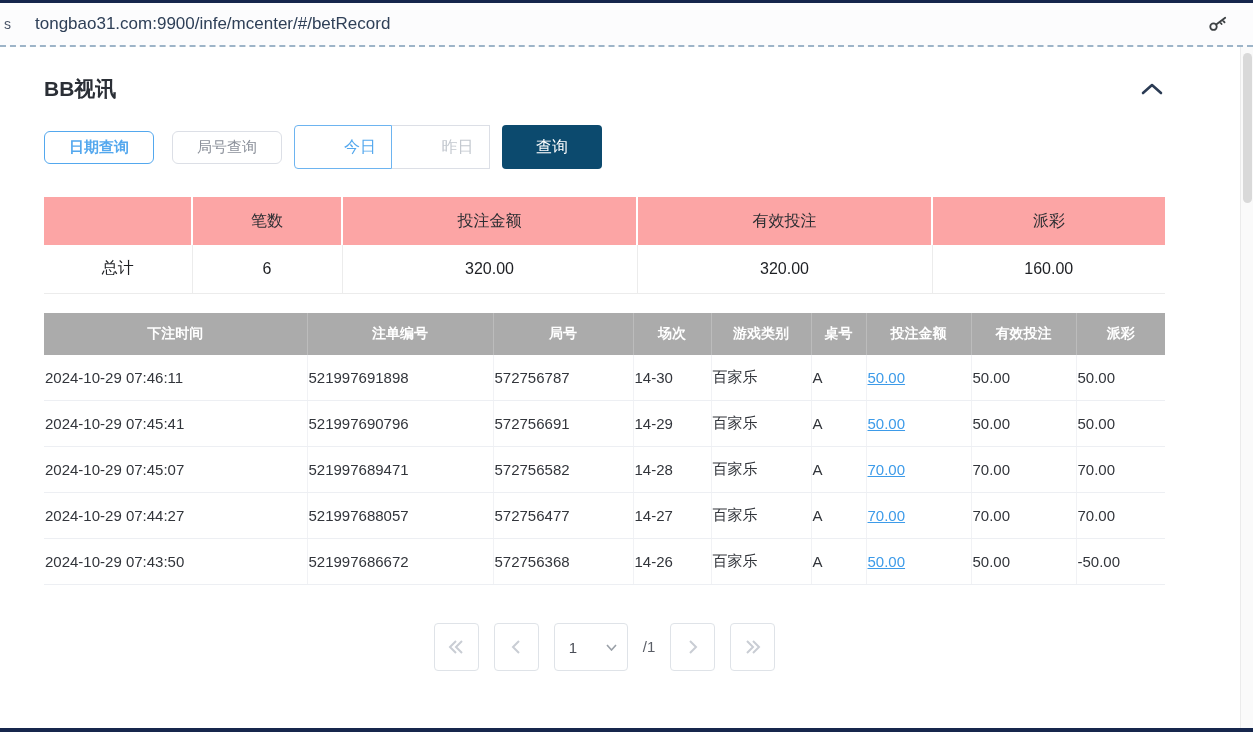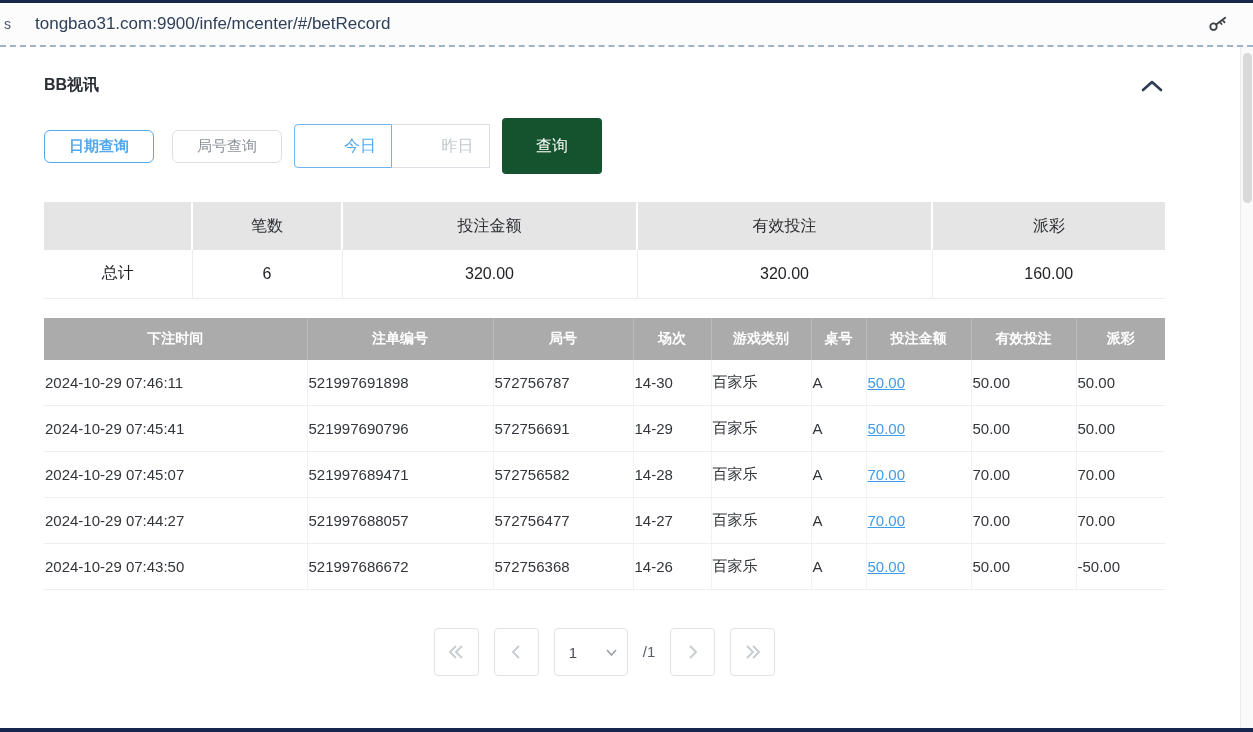--- a/index.html
+++ b/index.html
@@ -23,21 +23,21 @@
   .url-text { font-size:17px; color:#2f4058; margin-left:24px; flex:1; white-space:nowrap; overflow:hidden; }
   .key-icon { width:26px; height:22px; display:flex; align-items:center; justify-content:center; cursor:pointer; }
 
   
   .content {
     position:absolute; top:47px; left:0; right:13px; bottom:0;
     padding:28px 75px 0 44px;
     background:#fff;
   }
   .card-header { display:flex; justify-content:space-between; align-items:center; }
-  .page-title { margin:0; font-size:16px; font-weight:bold; color:#2b2f36; }
+  .page-title { margin:0; font-size:21px; font-weight:bold; color:#2b2f36; }
   .collapse-btn { cursor:pointer; display:flex; align-items:center; }
 
   
   .filter-row { margin-top:22px; display:flex; align-items:center; }
   .btn { background:#fff; cursor:pointer; font-family:inherit; }
   .tab-btn { height:33px; padding:0 24px; border-radius:6px; font-size:15px; }
   .tab-active { border:1px solid #54a8ee; color:#54a8ee; font-weight:bold; }
   .tab-inactive { border:1px solid #dcdfe6; color:#8a8f99; margin-left:18px; }
   .date-input {
     margin-left:19px; width:288px; height:44px;
@@ -45,29 +45,29 @@
     display:flex; align-items:center; padding:0 14px; gap:10px;
     color:#2d2f33; font-size:16px; cursor:pointer;
   }
   .btn-group { margin-left:12px; display:flex; }
   .group-btn { width:98px; height:44px; border:1px solid #dcdfe6; font-size:16px; color:#c3c8cf; background:#fff; cursor:pointer; font-family:inherit;padding-left:40px; }
   .group-btn.first { border-radius:4px 0 0 4px; }
   .group-btn.mid   { border-left:none; }
   .group-btn.last  { border-radius:0 4px 4px 0; border-left:none; }
   .group-btn.active { color:#54a8ee; border:1px solid #6db4f0; }
   .search-btn {
-    margin-left:12px; width:100px; height:56px;
-    background:#14532d; color:#fff; border:none; border-radius:4px;
+    margin-left:12px; width:100px; height:44px;
+    background:#0c4a6e; color:#fff; border:none; border-radius:4px;
     font-size:16px; cursor:pointer; font-family:inherit;
   }
 
   
   .summary-table { margin-top:28px; width:100%; border-collapse:collapse; table-layout:fixed; }
   .summary-table th {
-    background:#e5e5e5; height:48px; font-weight:normal; font-size:16px; color:#2d2f33;
+    background:#fca5a5; height:48px; font-weight:normal; font-size:16px; color:#2d2f33;
     border-right:2px solid #fff; text-align:center;
   }
   .summary-table th:last-child { border-right:none; }
   .summary-table td {
     height:48px; text-align:center; font-size:16px; color:#1d1f23;
     border-bottom:1px solid #ececec; border-right:1px solid #ececec; background:#fff;
   }
   .summary-table td:last-child { border-right:none; }
 
   

